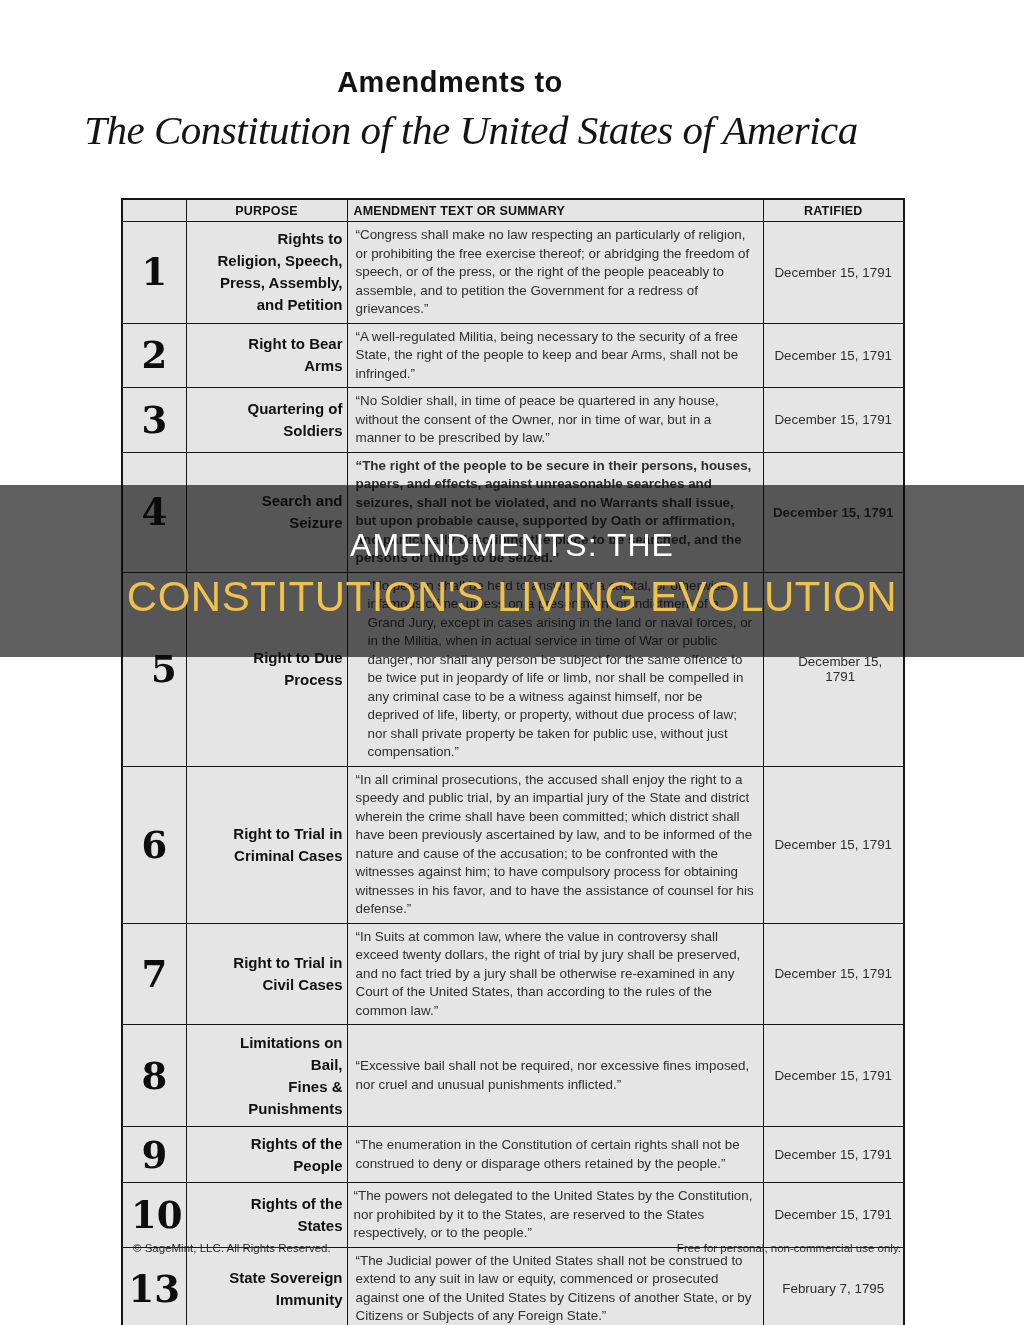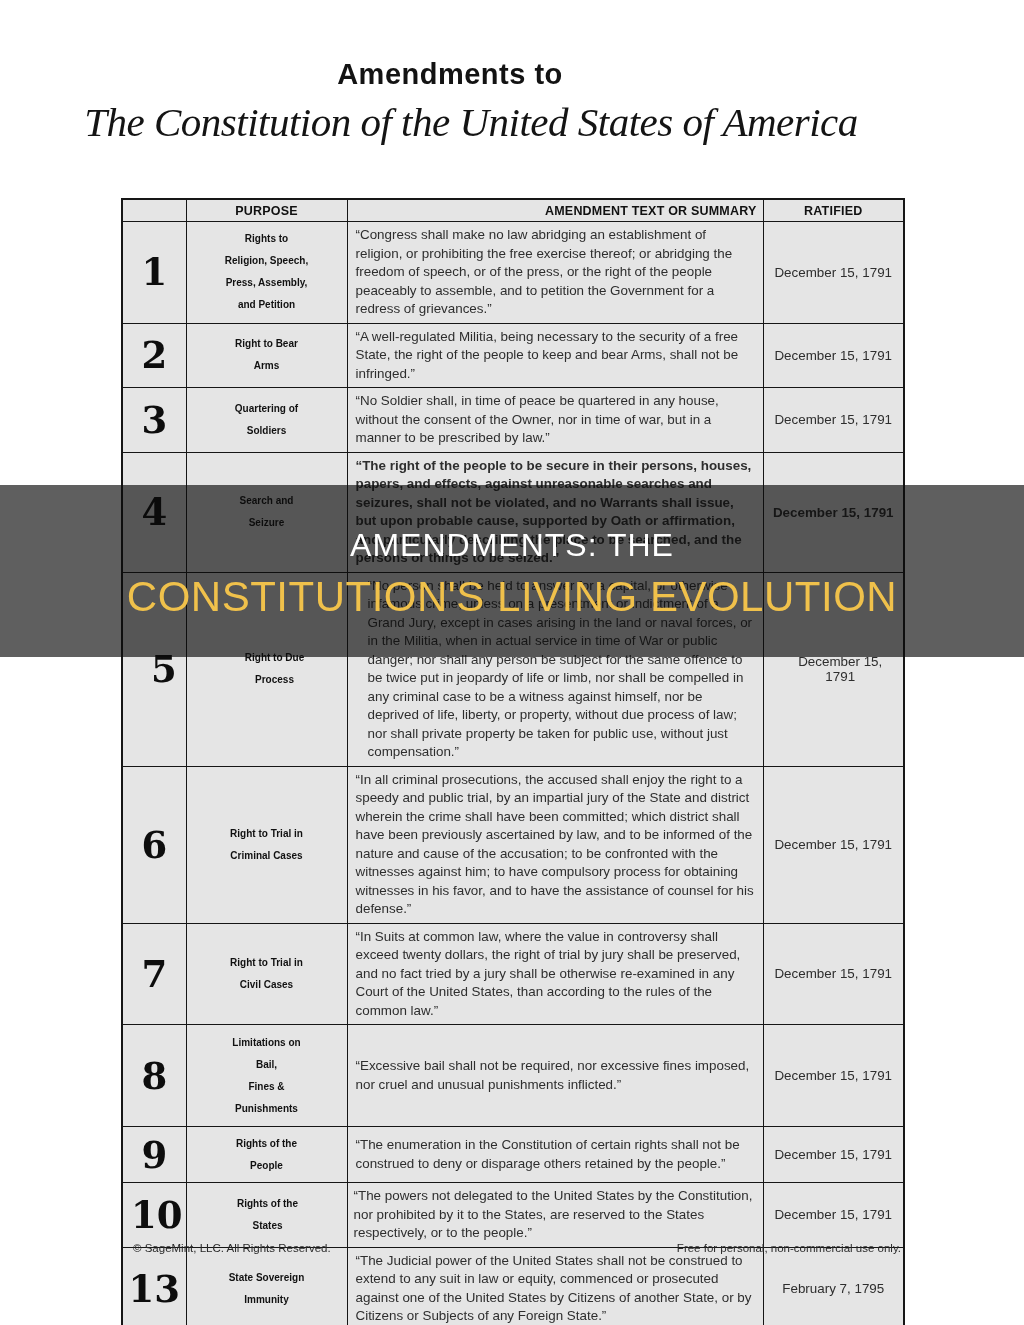--- a/index.html
+++ b/index.html
@@ -8,21 +8,21 @@
     width: 1024px;
     height: 1325px;
     background: #ffffff;
     font-family: "Liberation Sans", sans-serif;
     overflow: hidden;
   }
 
   
   .title-block {
     position: absolute;
-    top: 58px; left: 0; width: 900px;
+    top: 66px; left: 0; width: 900px;
     text-align: center;
   }
   .title-main {
     font-size: 29px;
     font-weight: bold;
     letter-spacing: 0.5px;
     color: #131313;
     line-height: 32px;
     margin: 0;
   }
@@ -53,34 +53,34 @@
   table.amendments { border-width: 2px; }
   th {
     font-size: 12.5px;
     font-weight: bold;
     color: #111;
     height: 21px;
     padding: 0 6px;
     letter-spacing: 0.2px;
   }
   th.h-purpose, th.h-ratified { text-align: center; }
-  th.h-summary { text-align: right; margin-left: 8px; }
+  th.h-summary { text-align: left; margin-left: 8px; }
   td { vertical-align: middle; }
   td.num {
     font-family: "DejaVu Serif", serif;
     font-weight: bold;
     font-size: 37px;
     color: #0d0d0d;
     text-align: center;
   }
   td.purpose {
-    font-size: 10px;
+    font-size: 15px;
     font-weight: bold;
     color: #111;
-    text-align: center;
+    text-align: right;
     line-height: 22px;
     white-space: pre-line;
     padding: 2px 4px;
   }
   td.summary {
     font-size: 13.4px;
     color: #2e2e2e;
     line-height: 18.5px;
     padding: 4px 8px 4px 8px;
     text-align: left;
@@ -181,21 +181,21 @@
       <th class="h-purpose">PURPOSE</th>
       <th class="h-summary">AMENDMENT TEXT OR SUMMARY</th>
       <th class="h-ratified">RATIFIED</th>
     </tr>
     <tr class="r1">
       <td class="num">1</td>
       <td class="purpose">Rights to
 Religion, Speech,
 Press, Assembly,
 and Petition</td>
-      <td class="summary">“Congress shall make no law abridging an establishment of religion, or prohibiting the free exercise thereof; or abridging the freedom of speech, or of the press, or the right of the people peaceably to assemble, and to petition the Government for a redress of grievances.”</td>
+      <td class="summary">“Congress shall make no law respecting an particularly of religion, or prohibiting the free exercise thereof; or abridging the freedom of speech, or of the press, or the right of the people peaceably to assemble, and to petition the Government for a redress of grievances.”</td>
       <td class="ratified">December 15, 1791</td>
     </tr>
     <tr class="r2">
       <td class="num">2</td>
       <td class="purpose">Right to Bear
 Arms</td>
       <td class="summary">“A well-regulated Militia, being necessary to the security of a free State, the right of the people to keep and bear Arms, shall not be infringed.”</td>
       <td class="ratified">December 15, 1791</td>
     </tr>
     <tr class="r3">

